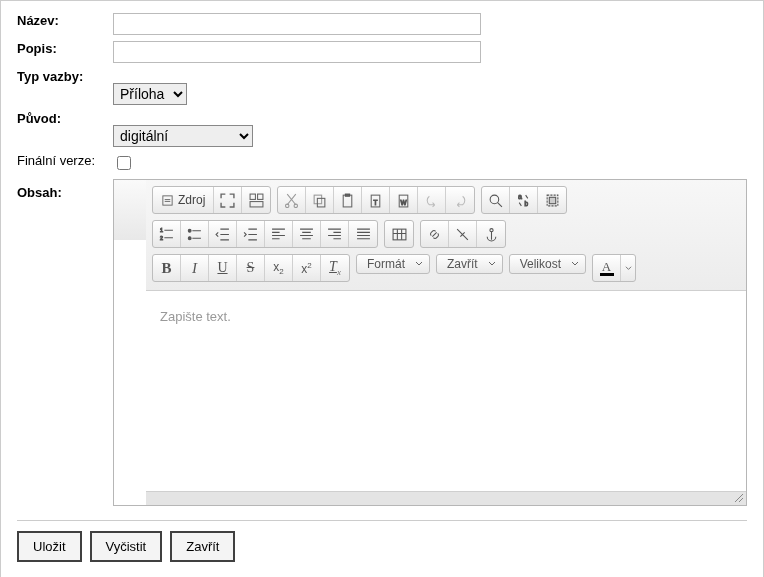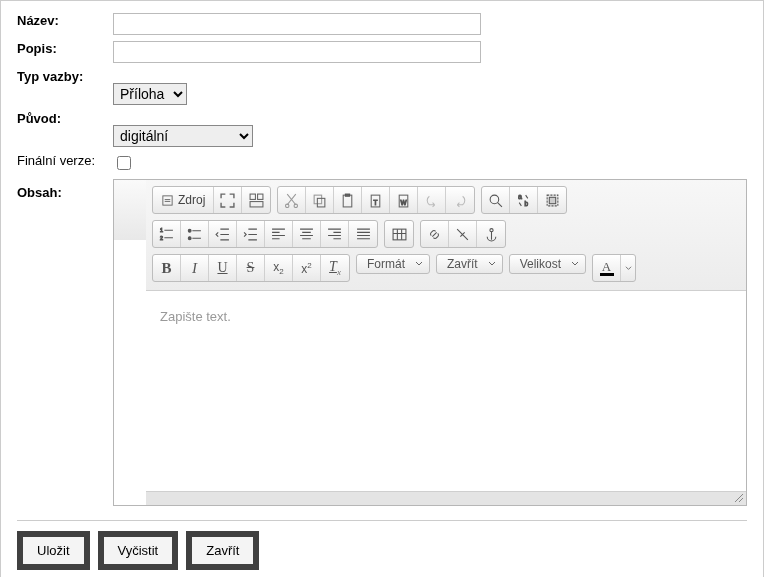--- a/index.html
+++ b/index.html
@@ -69,21 +69,21 @@
   .resize-grip {
     height:14px; background:#e4e4e4; border-top:1px solid #cfcfcf;
     display:flex; justify-content:flex-end; align-items:flex-end; padding:0 2px 2px 0;
   }
   .resize-grip svg { width:12px; height:12px; }
 
   .hr { height:1px; background:#ccc; margin:14px 0 10px 0; }
 
   .footer-btns { display:flex; gap:8px; }
   .btn {
-    padding:6px 14px; border:6px solid #404040; background:#f4f4f4; cursor:pointer; font-size:13px;
+    padding:6px 14px; border:2px solid #404040; background:#f4f4f4; cursor:pointer; font-size:13px;
   }
 
   
 </style>
 </head>
 <body>
 
 <div class="window">
 
   <div class="body">

